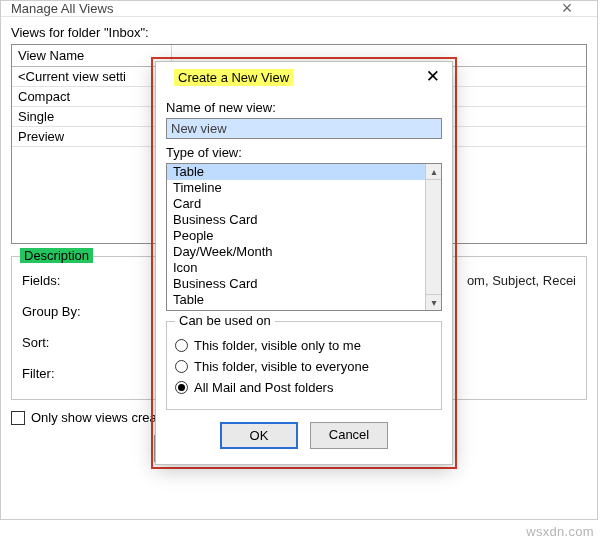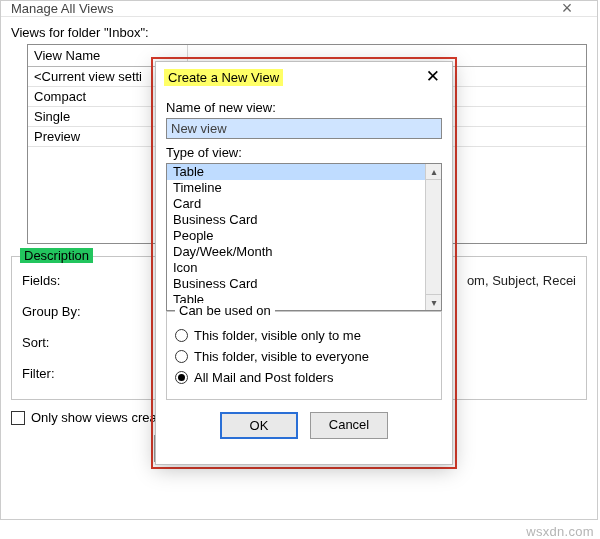--- a/index.html
+++ b/index.html
@@ -13,21 +13,21 @@
     .titlebar {
       height: 16px; display: flex; align-items: center; padding: 0 10px;
       color: #444; border-bottom: 1px solid #e5e5e5;
     }
     .titlebar .title { flex: 1; }
     .titlebar .x { width: 40px; text-align: center; color: #666; font-size: 18px; font-weight: 300; }
 
     .content { padding: 8px 10px; }
     .views-label { margin-bottom: 4px; }
 
-    .list-area { display: flex; gap: 16px; margin-left: 16px; }
+    .list-area { display: flex; gap: 16px; }
     .views-table {
       flex: 1; border: 1px solid #8c8c8c; height: 200px; background: #fff;
     }
     .vt-header { display: flex; border-bottom: 1px solid #b5b5b5; background: #fff; }
     .vt-header div { padding: 3px 6px; border-right: 1px solid #d5d5d5; }
     .vt-col1 { width: 160px; }
     .vt-row { display: flex; border-bottom: 1px solid #e2e2e2; }
     .vt-row div { padding: 2px 6px; }
 
     .side-btns { display: flex; flex-direction: column; gap: 8px; width: 88px; padding-top: 2px; }
@@ -55,21 +55,21 @@
 
     
     .modal-border {
       position: absolute; left: 151px; top: 57px; width: 306px; height: 412px;
       border: 2px solid #d43a2a;
     }
     .modal {
       position: absolute; left: 155px; top: 61px; width: 298px; height: 404px;
       background: #fff; border: 1px solid #bfbfbf; box-shadow: 0 4px 20px rgba(0,0,0,.25);
     }
-    .modal .tbar { display: flex; align-items: center; padding: 6px 8px 4px 8px; }
+    .modal .tbar { display: flex; align-items: center; padding: 6px 8px 4px 18px; }
     .modal .tbar .t {
       background: #ffff66; padding: 1px 4px; font-weight: 400;
     }
     .modal .tbar .spacer { flex: 1; }
     .modal .tbar .close { font-size: 17px; line-height: 14px; font-weight: 300; padding: 2px 4px; }
 
     .mbody { padding: 4px 10px 10px 10px; }
     .mlbl { margin: 6px 0 3px 0; }
     .minput {
       width: 100%; border: 1px solid #888; padding: 2px 4px; color: #0a4aa8; background: #fff;
@@ -82,21 +82,21 @@
     .type-list .scrolltrack {
       position: absolute; right: 0; top: 0; bottom: 0; width: 16px; background: #efefef; border-left: 1px solid #ccc;
     }
     .type-list .scrollarrow { position:absolute; left:0; width:16px; height:16px; display:flex; align-items:center; justify-content:center; color:#555; font-size:10px; }
     .type-list .scrollarrow.top { top:0; border-bottom:1px solid #ccc; }
     .type-list .scrollarrow.bot { bottom:0; border-top:1px solid #ccc; }
     .type-list .item { padding: 0 6px; line-height: 16px; }
     .type-list .item.sel { background: #bfdcff; }
 
     .use-group {
-      border: 1px solid #c5c5c5; padding: 10px 8px 8px 8px; position: relative;
+      margin-top: 10px; border: 1px solid #c5c5c5; padding: 10px 8px 8px 8px; position: relative;
     }
     .use-group .legend {
       position: absolute; top: -9px; left: 8px; background: #fff; padding: 0 4px;
     }
     .radio-row { display: flex; align-items: center; gap: 6px; margin: 6px 0; }
     .radio { width: 13px; height: 13px; border: 1px solid #333; border-radius: 50%; display: inline-flex; align-items:center; justify-content:center; }
     .radio .dot { width: 7px; height: 7px; background: #000; border-radius: 50%; display: none; }
     .radio.checked .dot { display: block; }
 
     .modal-btns { display: flex; justify-content: center; gap: 12px; margin-top: 12px; }

